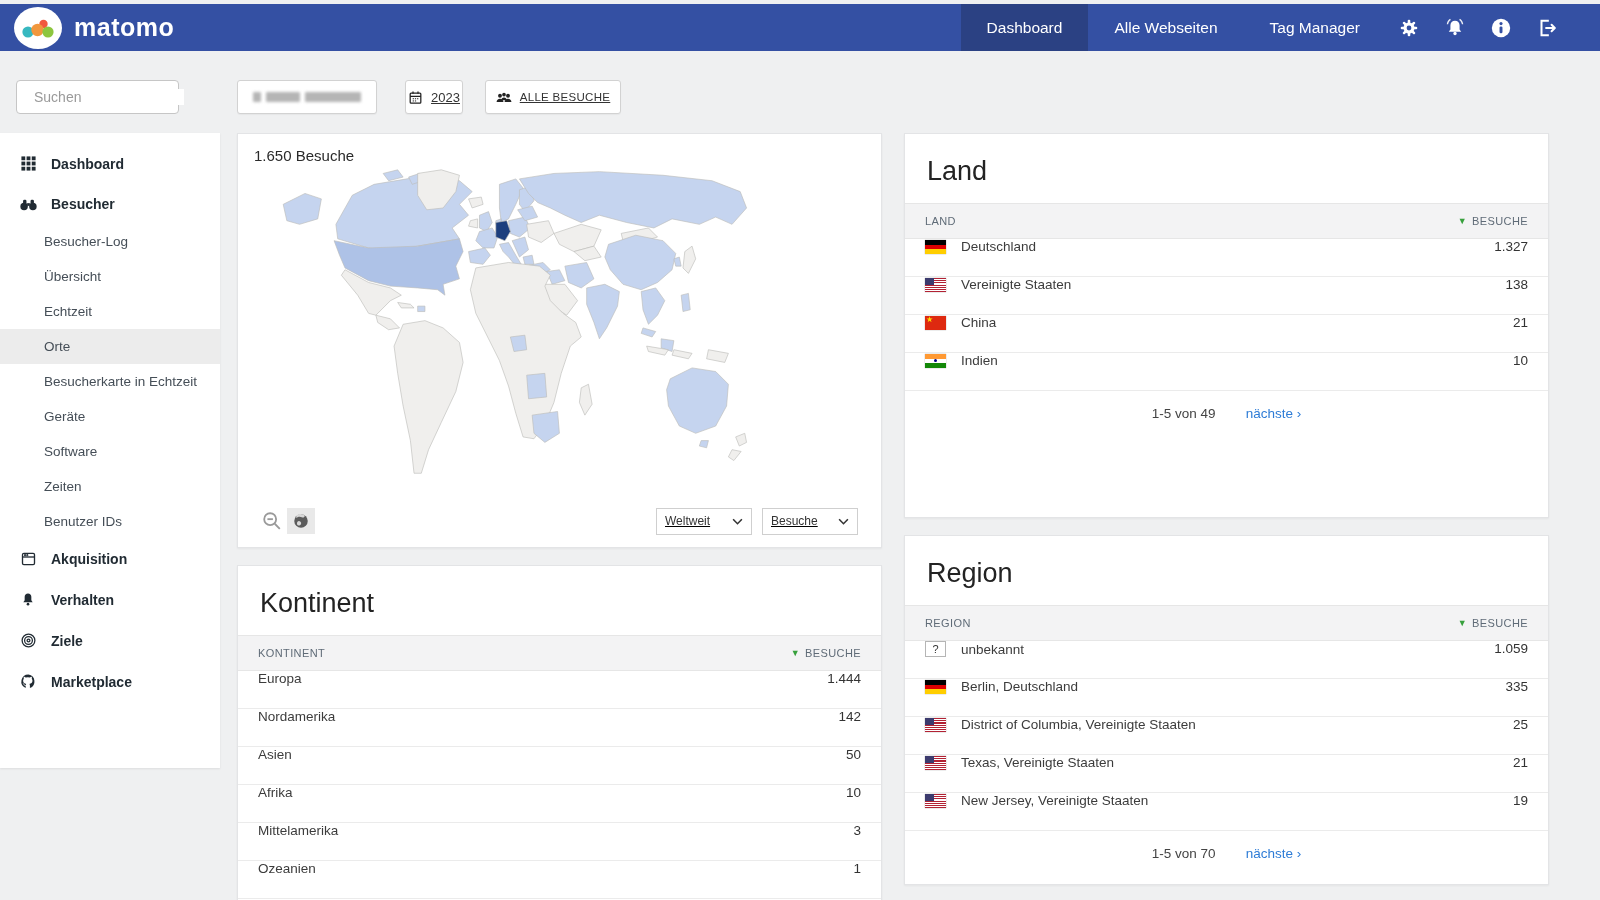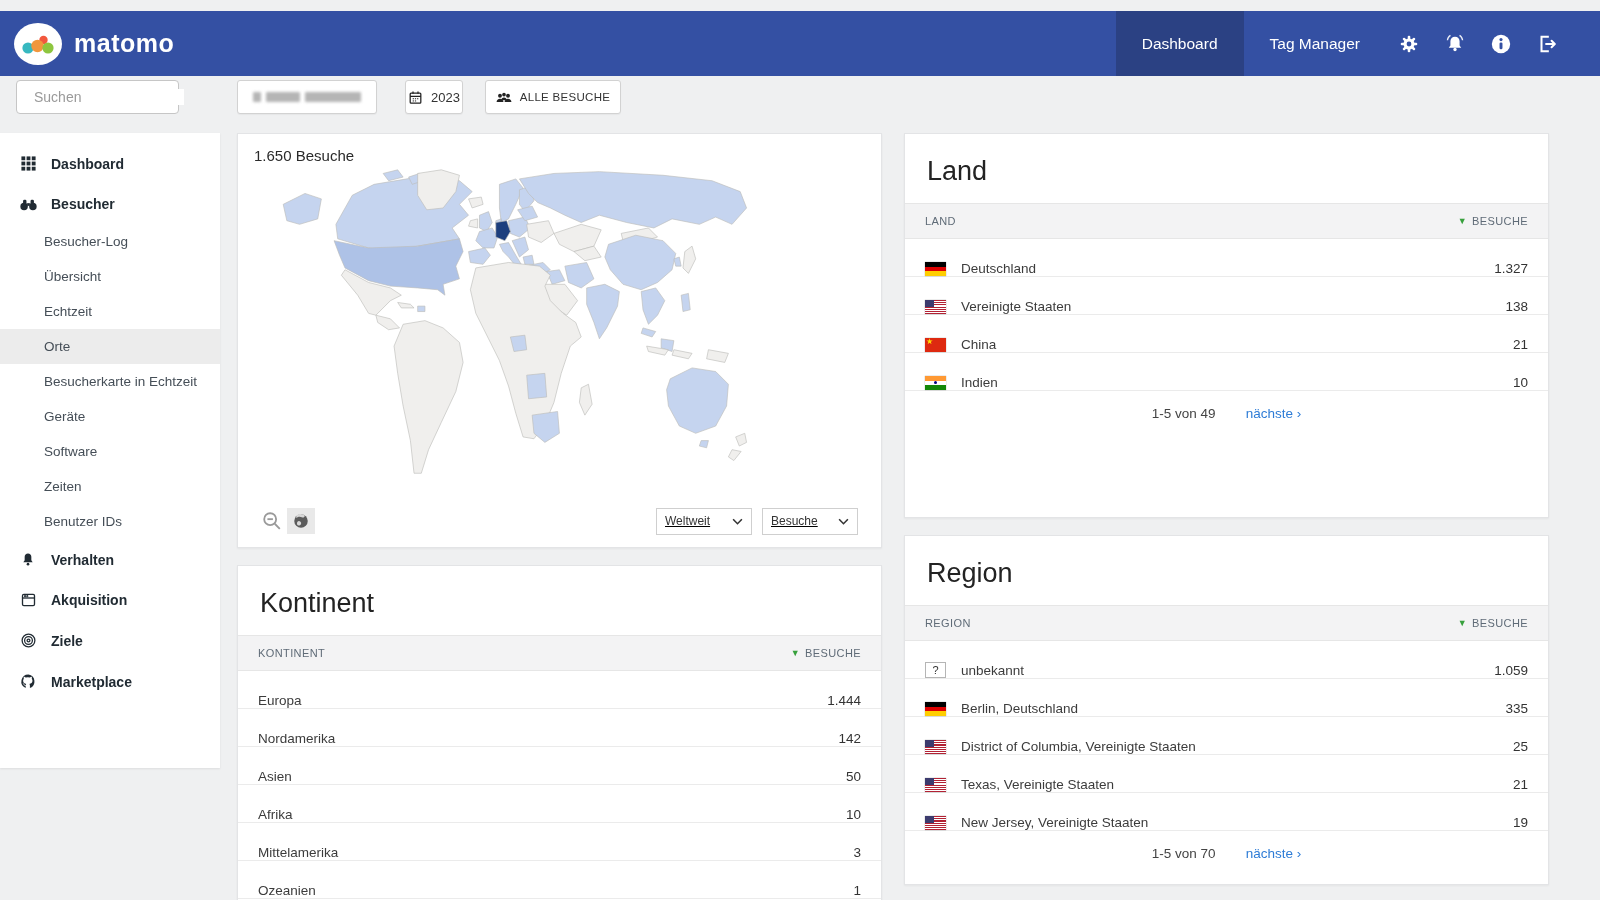--- a/index.html
+++ b/index.html
@@ -5,56 +5,56 @@
   :root{
     --navbar_bg:#3450a3; --navbar_active:#2b4183; --link:#2e7cd6; --sort_green:#37a03c;
     --map_blue:#c5d4ef; --map_us:#aec2e7; --map_de:#1c3e7d; --map_gray:#f0efed;
     --page_bg:#eff0f1; --card_border:#e3e4e6; --row_border:#ebebeb; --thead_bg:#f3f3f4;
   }
   *{box-sizing:border-box;margin:0;padding:0;}
   html,body{width:1600px;height:900px;overflow:hidden;}
   body{font-family:"Liberation Sans",sans-serif;background:var(--page_bg);position:relative;}
 
   
-  .navbar{position:absolute;left:0;top:11px;width:1600px;height:65px;background:var(--navbar_bg);display:flex;align-items:stretch;}
+  .navbar{position:absolute;left:0;top:4px;width:1600px;height:47px;background:var(--navbar_bg);display:flex;align-items:stretch;}
   .brand{display:flex;align-items:center;gap:12px;padding-left:14px;}
   .logo-ellipse{width:48px;height:42px;background:#fff;border-radius:50%;position:relative;overflow:hidden;flex:0 0 auto;}
   .logo-ellipse svg{position:absolute;left:8px;top:11px;}
   .brand-name{color:#fff;font-size:25px;font-weight:bold;letter-spacing:.5px;}
   .nav-right{margin-left:auto;display:flex;align-items:stretch;padding-right:30px;}
   .nav-item{display:flex;align-items:center;padding:0 26px;color:#fff;font-size:15.5px;cursor:pointer;}
   .nav-item.active{background:var(--navbar_active);}
   .nav-icon{display:flex;align-items:center;justify-content:center;width:46px;color:#fff;cursor:pointer;}
 
   
   .searchbox{position:absolute;left:16px;top:80px;width:163px;height:34px;background:#fff;border:1px solid #c6c6c6;border-radius:4px;display:flex;align-items:center;padding:0 9px;gap:8px;}
   .searchbox input{border:none;outline:none;font-size:14px;color:#333;width:150px;font-family:"Liberation Sans",sans-serif;}
   .searchbox input::placeholder{color:#9a9a9a;}
-  .topbtn{position:absolute;top:80px;height:34px;background:#fff;border:1px solid #d2d2d2;border-radius:3px;display:flex;align-items:center;justify-content:center;gap:8px;color:#333;cursor:pointer;box-shadow:0 1px 1px rgba(0,0,0,.04);}
+  .topbtn{position:absolute;top:80px;height:34px;background:#fff;border:1px solid #d2d2d2;border-radius:3px;display:flex;align-items:center;justify-content:center;gap:8px;color:#333;cursor:pointer;box-shadow:0 1px 1px rgba(0,0,0,.04);text-decoration:underline;}
   .site-selector{left:237px;width:140px;gap:5px;}
   .blurblob{background:#b5b5b5;border-radius:1px;filter:blur(1.6px);height:10px;display:inline-block;}
   .date-btn{left:405px;width:58px;font-size:13px;}
   .segment-btn{left:485px;width:136px;font-size:11.5px;letter-spacing:.3px;}
 
   
   .sidebar{position:absolute;left:0;top:133px;width:220px;height:635px;background:#fff;box-shadow:0 1px 2px rgba(0,0,0,.08);padding-top:10px;}
   .side-item{display:flex;align-items:center;cursor:pointer;}
   .side-item.bold{padding:12px 0 12px 18px;gap:13px;font-weight:bold;font-size:14px;color:#212b33;}
   .side-item.sub{padding:10px 0 10px 44px;font-size:13.5px;color:#454e57;}
   .side-item.selected{background:#ececec;}
   .side-ico{width:20px;display:flex;justify-content:center;color:#212b33;}
 
   
   .card{position:absolute;background:#fff;border:1px solid var(--card_border);box-shadow:0 1px 2px rgba(0,0,0,.05);}
   .card-big-title{font-size:27px;font-weight:400;color:#232323;padding:22px 22px 16px;}
   .thead{display:flex;align-items:center;justify-content:space-between;height:36px;background:var(--thead_bg);border-top:1px solid #e6e6e6;border-bottom:1px solid #e6e6e6;padding:0 20px;}
   .th{font-size:11px;color:#5f6b77;letter-spacing:.4px;cursor:pointer;}
   .th.sort{display:flex;align-items:center;gap:5px;}
   .sort-arrow{color:var(--sort_green);font-size:9px;}
-  .trow{display:flex;align-items:flex-end;justify-content:space-between;height:38px;border-bottom:1px solid var(--row_border);padding:0 20px;font-size:13.5px;color:#3c3c3c;gap:44px;}
+  .trow{display:flex;align-items:flex-start;justify-content:space-between;height:38px;border-bottom:1px solid var(--row_border);padding:0 20px;font-size:13.5px;color:#3c3c3c;gap:44px;}
   .tlabel{display:flex;align-items:center;gap:15px;}
   .tvalue{color:#333;}
   .pagination{display:flex;justify-content:center;align-items:center;gap:30px;padding-top:15px;font-size:13.5px;color:#444;}
   .next-link{color:var(--link);cursor:pointer;}
 
   
   .flag{width:21px;height:14px;flex:0 0 auto;box-shadow:0 0 1px rgba(0,0,0,.45);position:relative;overflow:hidden;}
   .flag-de{background:linear-gradient(#000 33%,#d00 33%,#d00 66%,#ffce00 66%);}
   .flag-at{background:linear-gradient(#ed2939 33%,#fff 33%,#fff 66%,#ed2939 66%);}
   .flag-in{background:linear-gradient(#ff9933 33%,#fff 33%,#fff 66%,#138808 66%);}
@@ -97,20 +97,21 @@
         <circle cx="21.5" cy="6" r="4.2" fill="#f2583e"></circle>
         <circle cx="15.5" cy="12" r="6.2" fill="#f1973e"></circle>
         <circle cx="26" cy="14" r="5.6" fill="#8dc63f"></circle>
       </svg>
     </div>
     <span class="brand-name">matomo</span>
   </div>
   <div class="nav-right">
     <div id="nav-menu" style="display:flex;align-items:stretch;">
         <div class="nav-item active">Dashboard</div>
+        <div class="nav-item">Alle Webseiten</div>
         <div class="nav-item">Tag Manager</div>
       </div>
     <span class="nav-icon">
       <svg width="22" height="22" viewBox="0 0 24 24" fill="#fff">
         <g>
           <rect x="10.6" y="3" width="2.8" height="18" rx="1.2"></rect>
           <rect x="10.6" y="3" width="2.8" height="18" rx="1.2" transform="rotate(45 12 12)"></rect>
           <rect x="10.6" y="3" width="2.8" height="18" rx="1.2" transform="rotate(90 12 12)"></rect>
           <rect x="10.6" y="3" width="2.8" height="18" rx="1.2" transform="rotate(135 12 12)"></rect>
           <circle cx="12" cy="12" r="6"></circle>
@@ -230,37 +231,37 @@
         <span>Software</span>
       </div>
       <div class="side-item sub">
         <span>Zeiten</span>
       </div>
       <div class="side-item sub">
         <span>Benutzer IDs</span>
       </div>
       <div class="side-item bold">
         <span class="side-ico">
-          <svg width="16" height="17" viewBox="0 0 24 24" fill="#212b33">
-            <path d="M12 3c-3 0-5 2.2-5 5v5l-2 3h14l-2-3V8c0-2.8-2-5-5-5z"></path>
-            <circle cx="12" cy="19" r="2"></circle>
-          </svg>
-        </span>
-        <span>Verhalten</span>
-      </div>
-      <div class="side-item bold">
-        <span class="side-ico">
           <svg width="17" height="16" viewBox="0 0 24 24" fill="none" stroke="#212b33" stroke-width="2">
             <rect x="3" y="3.5" width="18" height="17" rx="2"></rect>
             <path d="M3 9h18"></path>
             <circle cx="6.8" cy="6.2" r=".6" fill="#212b33"></circle>
             <circle cx="10.2" cy="6.2" r=".6" fill="#212b33"></circle>
           </svg>
         </span>
         <span>Akquisition</span>
+      </div>
+      <div class="side-item bold">
+        <span class="side-ico">
+          <svg width="16" height="17" viewBox="0 0 24 24" fill="#212b33">
+            <path d="M12 3c-3 0-5 2.2-5 5v5l-2 3h14l-2-3V8c0-2.8-2-5-5-5z"></path>
+            <circle cx="12" cy="19" r="2"></circle>
+          </svg>
+        </span>
+        <span>Verhalten</span>
       </div>
       <div class="side-item bold">
         <span class="side-ico">
           <svg width="17" height="17" viewBox="0 0 24 24" fill="none" stroke="#212b33" stroke-width="1.8">
             <circle cx="12" cy="12" r="9"></circle>
             <circle cx="12" cy="12" r="5.5"></circle>
             <circle cx="12" cy="12" r="2"></circle>
           </svg>
         </span>
         <span>Ziele</span>

